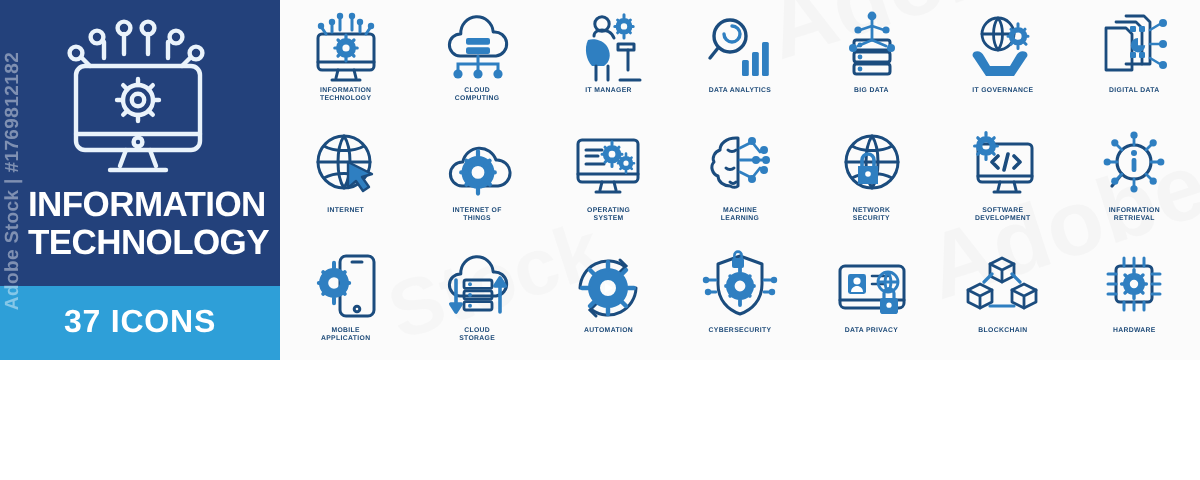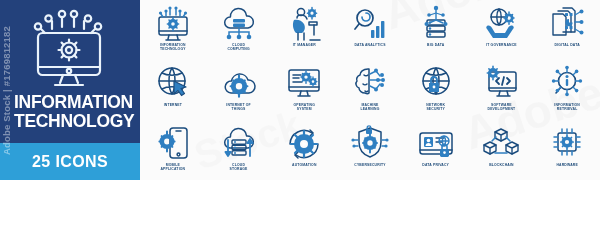--- a/index.html
+++ b/index.html
@@ -147,21 +147,21 @@
                  M54.4 33.6 L52.3 35.7 M41.7 46.3 L39.6 48.4"></path>
       </g>
     </svg>
 
     <div class="hero-title">
       <span>INFORMATION</span>
       <span>TECHNOLOGY</span>
     </div>
 
     <div class="hero-band">
-      <div class="hero-band-label">25 ICONS</div>
+      <div class="hero-band-label">37 ICONS</div>
     </div>
 
     <div class="wm-vert">
       <span>Adobe Stock | #1769812182</span>
     </div>
   </div>
 
   <div class="grid-wrap">
 
     <svg class="wm-diag" viewBox="0 0 460 180">

